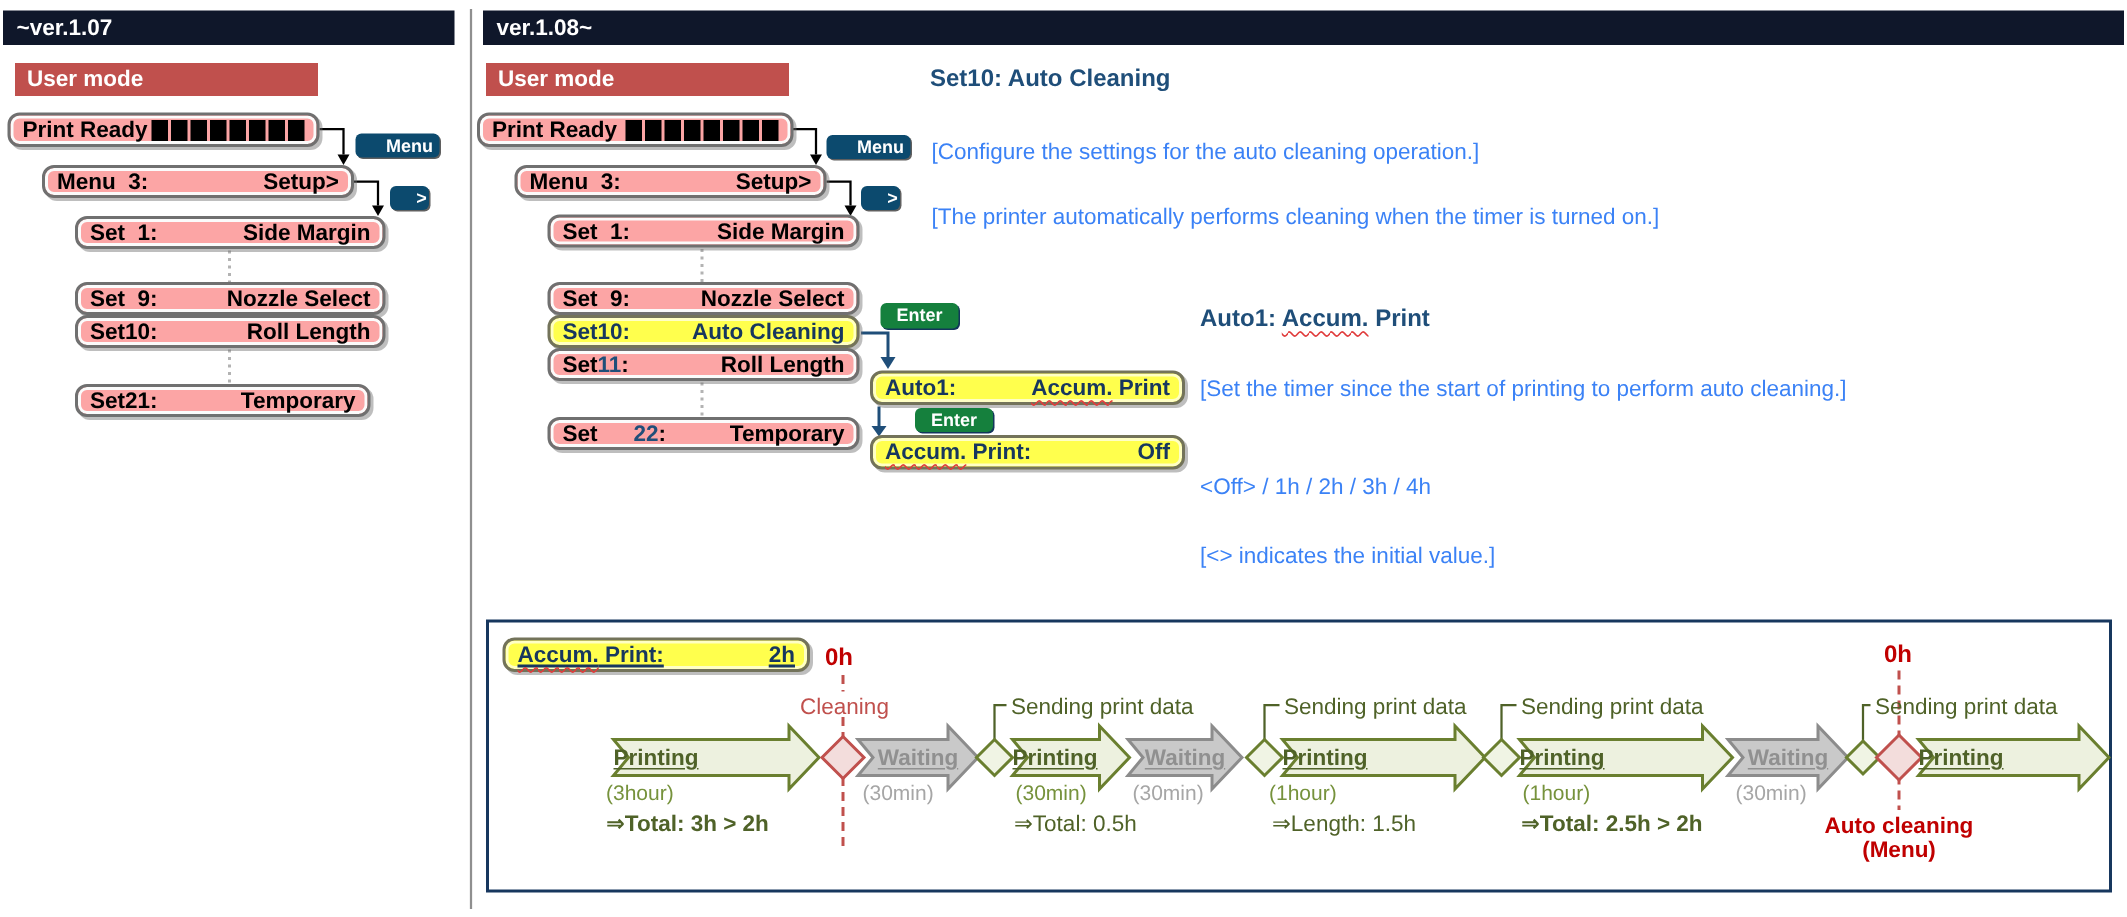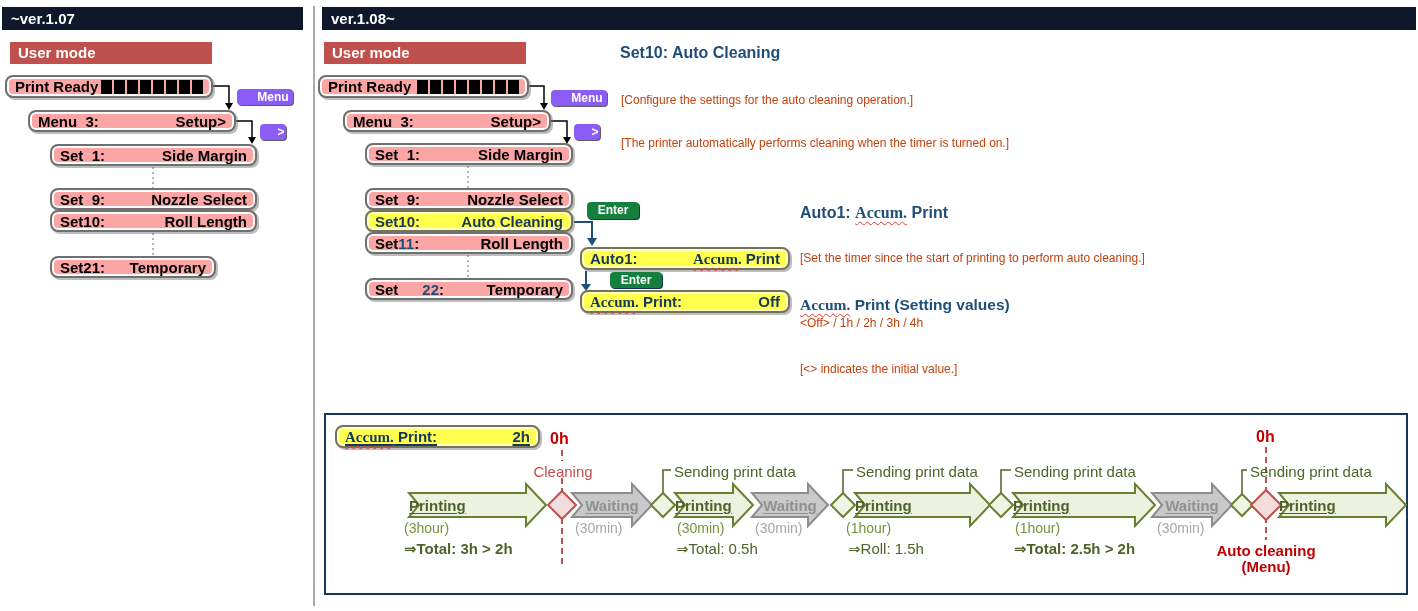--- a/index.html
+++ b/index.html
@@ -8,30 +8,30 @@
   .abs{position:absolute;box-sizing:border-box;}
   .t{position:absolute;white-space:pre;box-sizing:border-box;}
   .hdr{background:#0f172a;color:#fff;font-weight:bold;font-size:15px;line-height:23px;padding-left:9px;}
   .usermode{background:#C0504D;color:#fff;font-weight:bold;font-size:15px;line-height:22px;padding-left:8px;}
   .lcd{background:#fca5a5;border:2px solid #707070;border-radius:8px;
        box-shadow:inset 0 0 0 2px #FBFBFB,2px 2px 0 rgba(110,110,110,.45);
        display:flex;justify-content:space-between;align-items:center;
        padding:0 8px;font-weight:bold;font-size:15px;color:#000;white-space:pre;z-index:2;}
   .lcd.yellow{background:#FFFF4D;color:#17375E;border-color:#73735a;
        box-shadow:inset 0 0 0 2px #FFFFC4,2px 2px 0 rgba(110,110,110,.45);}
-  .graybtn{background:#8b5cf6;color:#fff;font-weight:bold;font-size:12px;text-align:center;
+  .graybtn{background:#0c4a6e;color:#fff;font-weight:bold;font-size:12px;text-align:center;
        border-radius:4px;box-shadow:1px 1px 0 #5f5f5f;z-index:3;padding-left:16px;}
   .navybtn{background:#15803d;color:#fff;font-weight:bold;font-size:12px;text-align:center;
        border-radius:4px;box-shadow:1px 1px 0 #12365a;z-index:3;}
   .blk{display:inline-block;width:11px;height:14px;background:#000;margin-left:2px;}
   .blkrow{display:inline-block;line-height:0;}
   .navyhead{color:#1F4E79;font-weight:bold;font-size:16px;}
-  .body15{color:#c2410c;font-size:12px;}
+  .body15{color:#3b82f6;font-size:15px;}
   .sq{text-decoration-line:underline;text-decoration-style:wavy;text-decoration-color:#E03B3B;
-      text-decoration-thickness:1px;text-underline-offset:3px;font-family:Liberation Serif, serif;}
+      text-decoration-thickness:1px;text-underline-offset:3px;}
   .u{text-decoration-line:underline;text-underline-offset:2px;text-decoration-thickness:1.5px;}
   .albl{font-weight:bold;font-size:15px;color:#4F6228;text-align:left;
         text-decoration:underline;text-underline-offset:2px;z-index:4;}
   .wlbl{font-weight:bold;font-size:15px;color:#909090;text-align:center;
         text-decoration:underline;text-underline-offset:2px;z-index:4;}
   .durg{font-size:14px;color:#76923C;z-index:4;}
   .durw{font-size:14px;color:#A6A6A6;z-index:4;}
   .tot{font-size:15px;color:#4F6228;z-index:4;}
   .send{font-size:15px;color:#4F6228;z-index:4;}
   .red1{color:#C00000;font-weight:bold;z-index:4;}
@@ -116,21 +116,21 @@
     <span>Side Margin</span>
   </div>
   <div class="abs lcd" style="left:50px;top:188px;width:207px;height:22px;">
     <span>Set  9:</span>
     <span>Nozzle Select</span>
   </div>
   <div class="abs lcd" style="left:50px;top:210px;width:207px;height:22px;">
     <span>Set10:</span>
     <span>Roll Length</span>
   </div>
-  <div class="abs lcd" style="left:50px;top:256px;width:166px;height:22px;">
+  <div class="abs lcd" style="left:50px;top:256px;width:197px;height:22px;">
     <span>Set21:</span>
     <span>Temporary</span>
   </div>
 
   <div class="abs hdr" style="left:322px;top:7px;width:1094px;height:23px;">ver.1.08~</div>
   <div class="abs usermode" style="left:324px;top:42px;width:202px;height:22px;">User mode</div>
 
   <div class="abs lcd" style="left:318px;top:75px;width:211px;height:23px;">
     <span>Print Ready</span>
     <span class="blkrow"><span class="blk"></span><span class="blk"></span><span class="blk"></span><span class="blk"></span><span class="blk"></span><span class="blk"></span><span class="blk"></span><span class="blk"></span></span>
@@ -174,21 +174,20 @@
     <span><span class="sq">Accum.</span><span> Print:</span></span>
     <span>Off</span>
   </div>
 
   <div class="t navyhead" style="left:620px;top:44px;">Set10: Auto Cleaning</div>
   <div class="t body15" style="left:621px;top:93px;">[Configure the settings for the auto cleaning operation.]</div>
   <div class="t body15" style="left:621px;top:136px;">[The printer automatically performs cleaning when the timer is turned on.]</div>
 
   <div class="t navyhead" style="left:800px;top:204px;"><span>Auto1: </span><span class="sq">Accum.</span><span> Print</span></div>
   <div class="t body15" style="left:800px;top:251px;">[Set the timer since the start of printing to perform auto cleaning.]</div>
-  <div class="t navyhead" style="left:800px;top:296px;font-size:15.5px;"><span class="sq">Accum.</span><span> Print (Setting values)</span></div>
   <div class="t body15" style="left:800px;top:316px;">&lt;Off&gt; / 1h / 2h / 3h / 4h</div>
   <div class="t body15" style="left:800px;top:362px;">[&lt;&gt; indicates the initial value.]</div>
 
   <div class="abs diagbox" style="left:324px;top:413px;width:1084px;height:182px;"></div>
 
   <div class="abs lcd yellow z3" style="left:335px;top:425px;width:205px;height:23px;">
     <span class="u"><span class="sq">Accum.</span><span> Print:</span></span>
     <span class="u">2h</span>
   </div>
 
@@ -215,16 +214,16 @@
   <div class="t durg" style="left:404px;top:520px;">(3hour)</div>
   <div class="t durw" style="left:575px;top:520px;">(30min)</div>
   <div class="t durg" style="left:677px;top:520px;">(30min)</div>
   <div class="t durw" style="left:755px;top:520px;">(30min)</div>
   <div class="t durg" style="left:846px;top:520px;">(1hour)</div>
   <div class="t durg" style="left:1015px;top:520px;">(1hour)</div>
   <div class="t durw" style="left:1157px;top:520px;">(30min)</div>
 
   <div class="t tot" style="left:404px;top:540px;font-weight:bold;">⇒Total: 3h &gt; 2h</div>
   <div class="t tot" style="left:676px;top:540px;">⇒Total: 0.5h</div>
-  <div class="t tot" style="left:848px;top:540px;">⇒Roll: 1.5h</div>
+  <div class="t tot" style="left:848px;top:540px;">⇒Length: 1.5h</div>
   <div class="t tot" style="left:1014px;top:540px;font-weight:bold;">⇒Total: 2.5h &gt; 2h</div>
 
 </div>
 
 </body></html>

